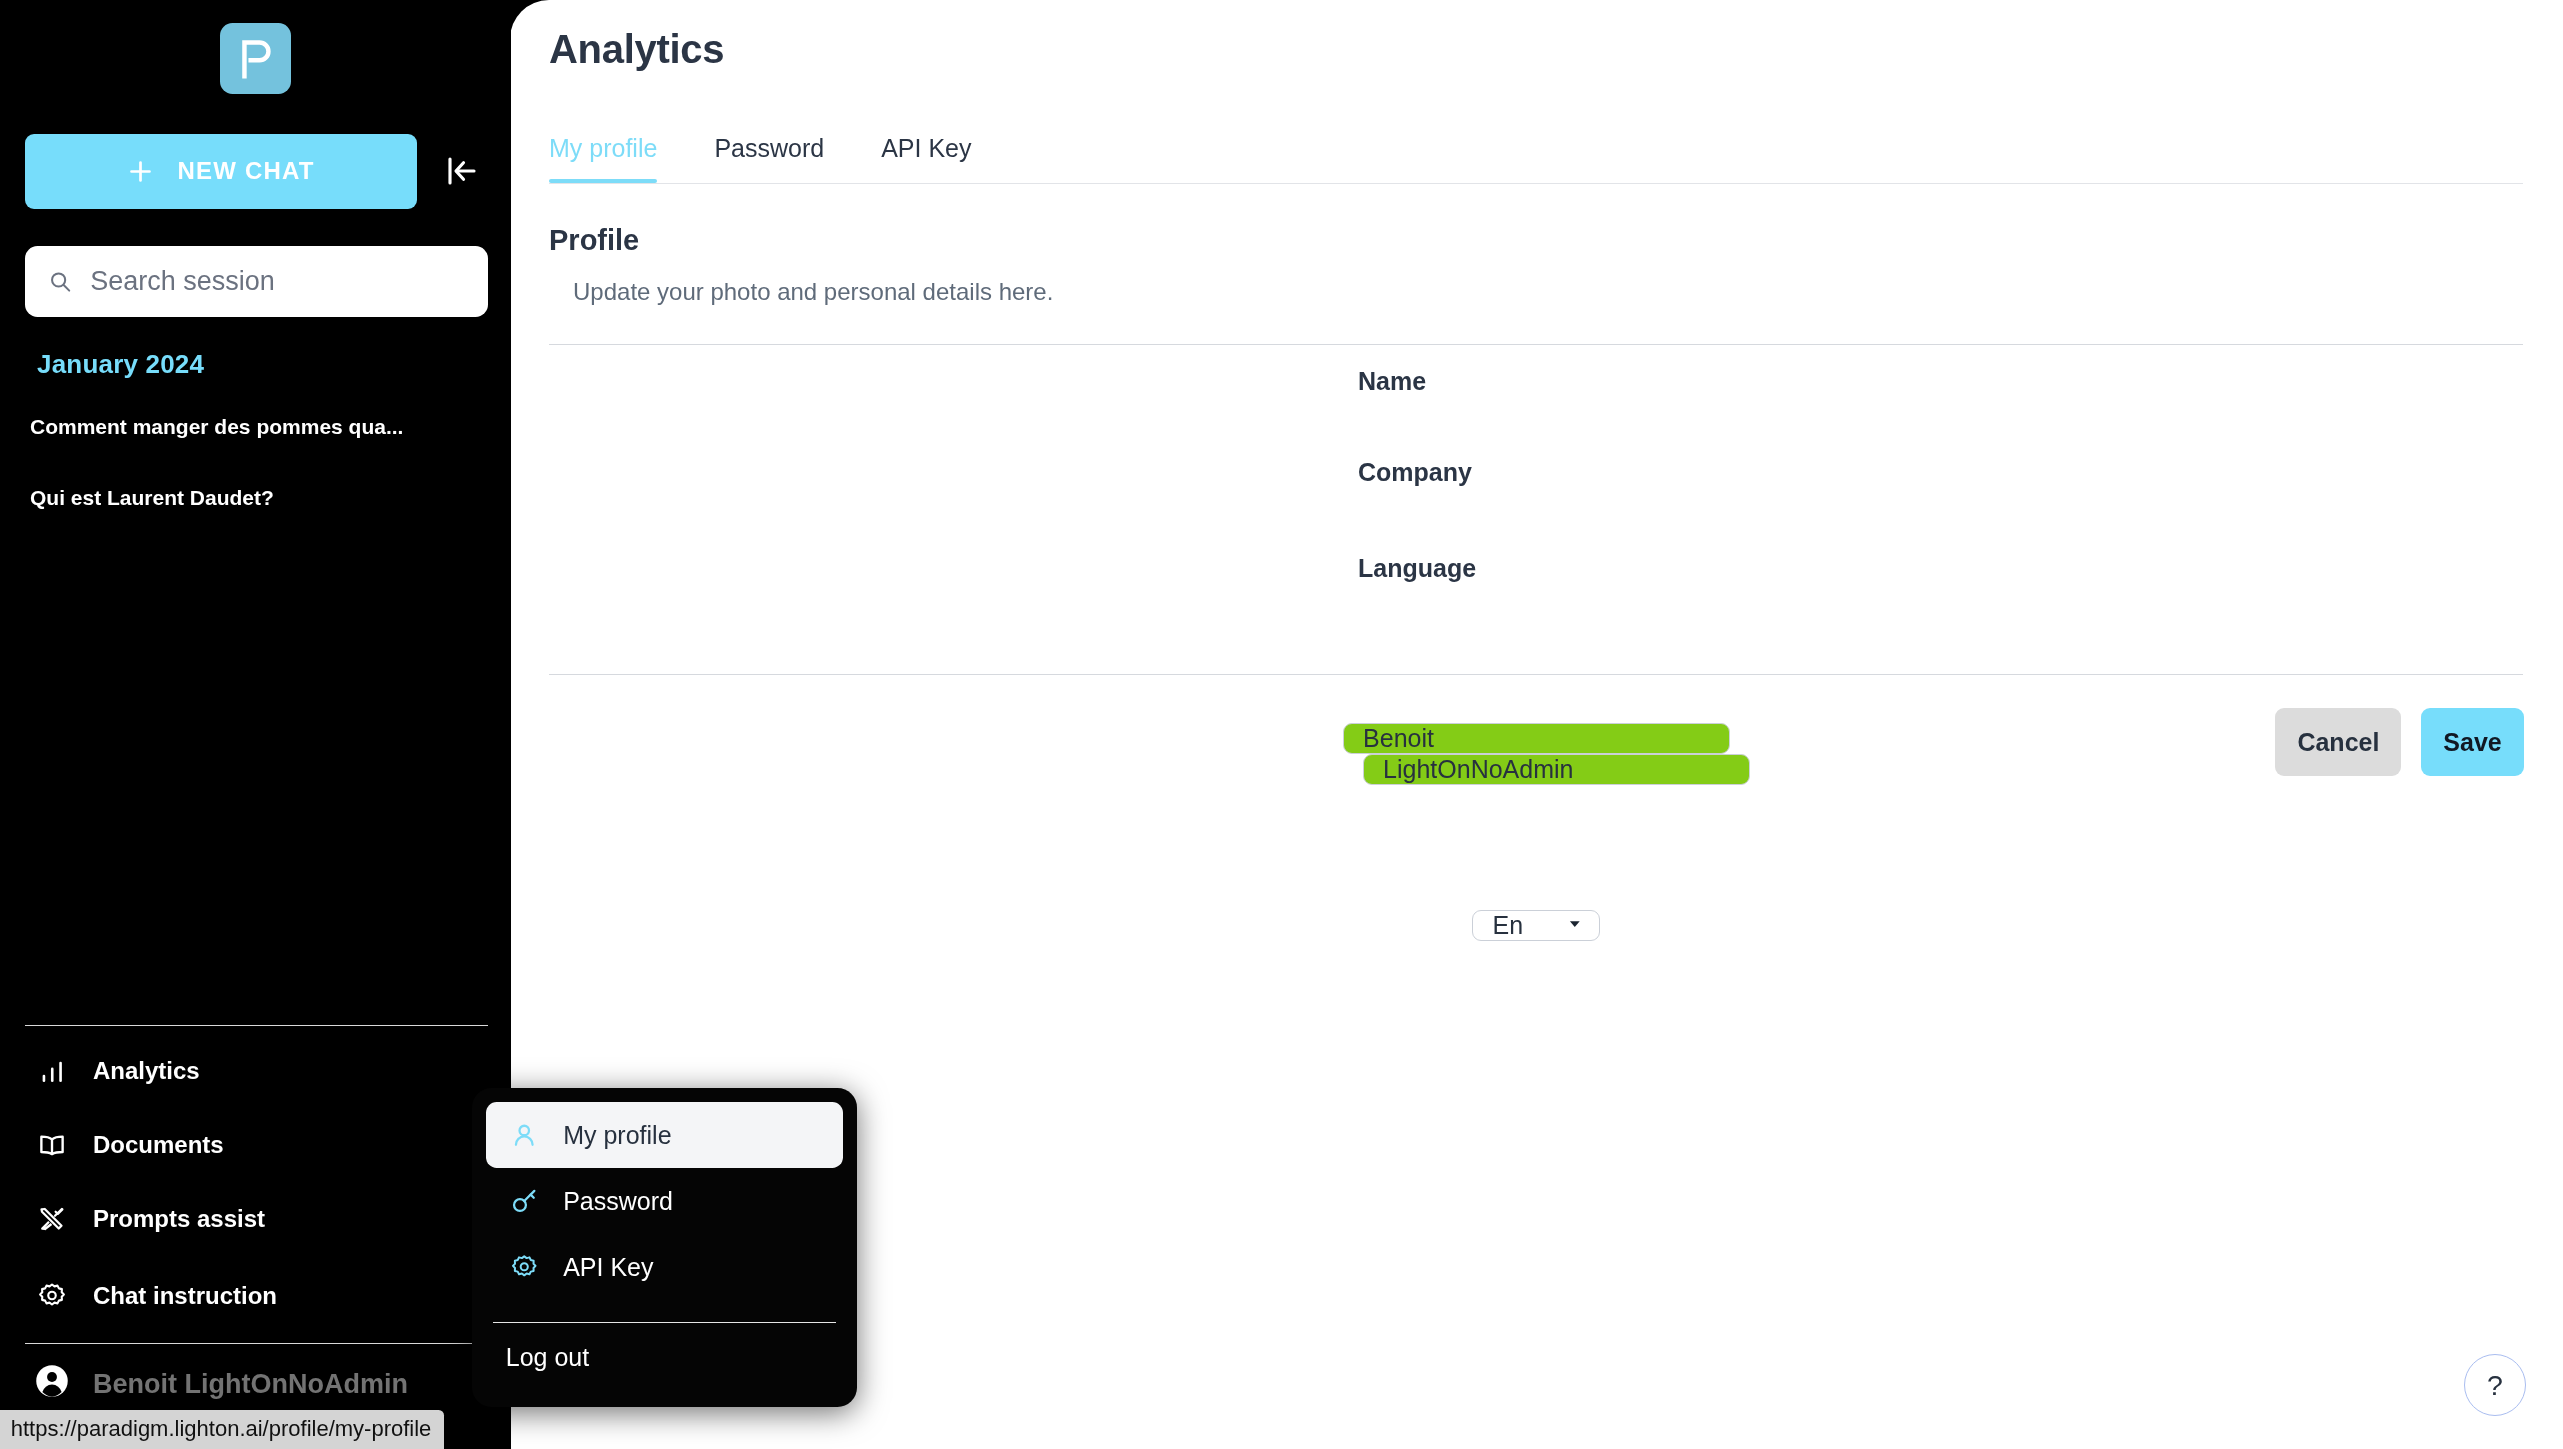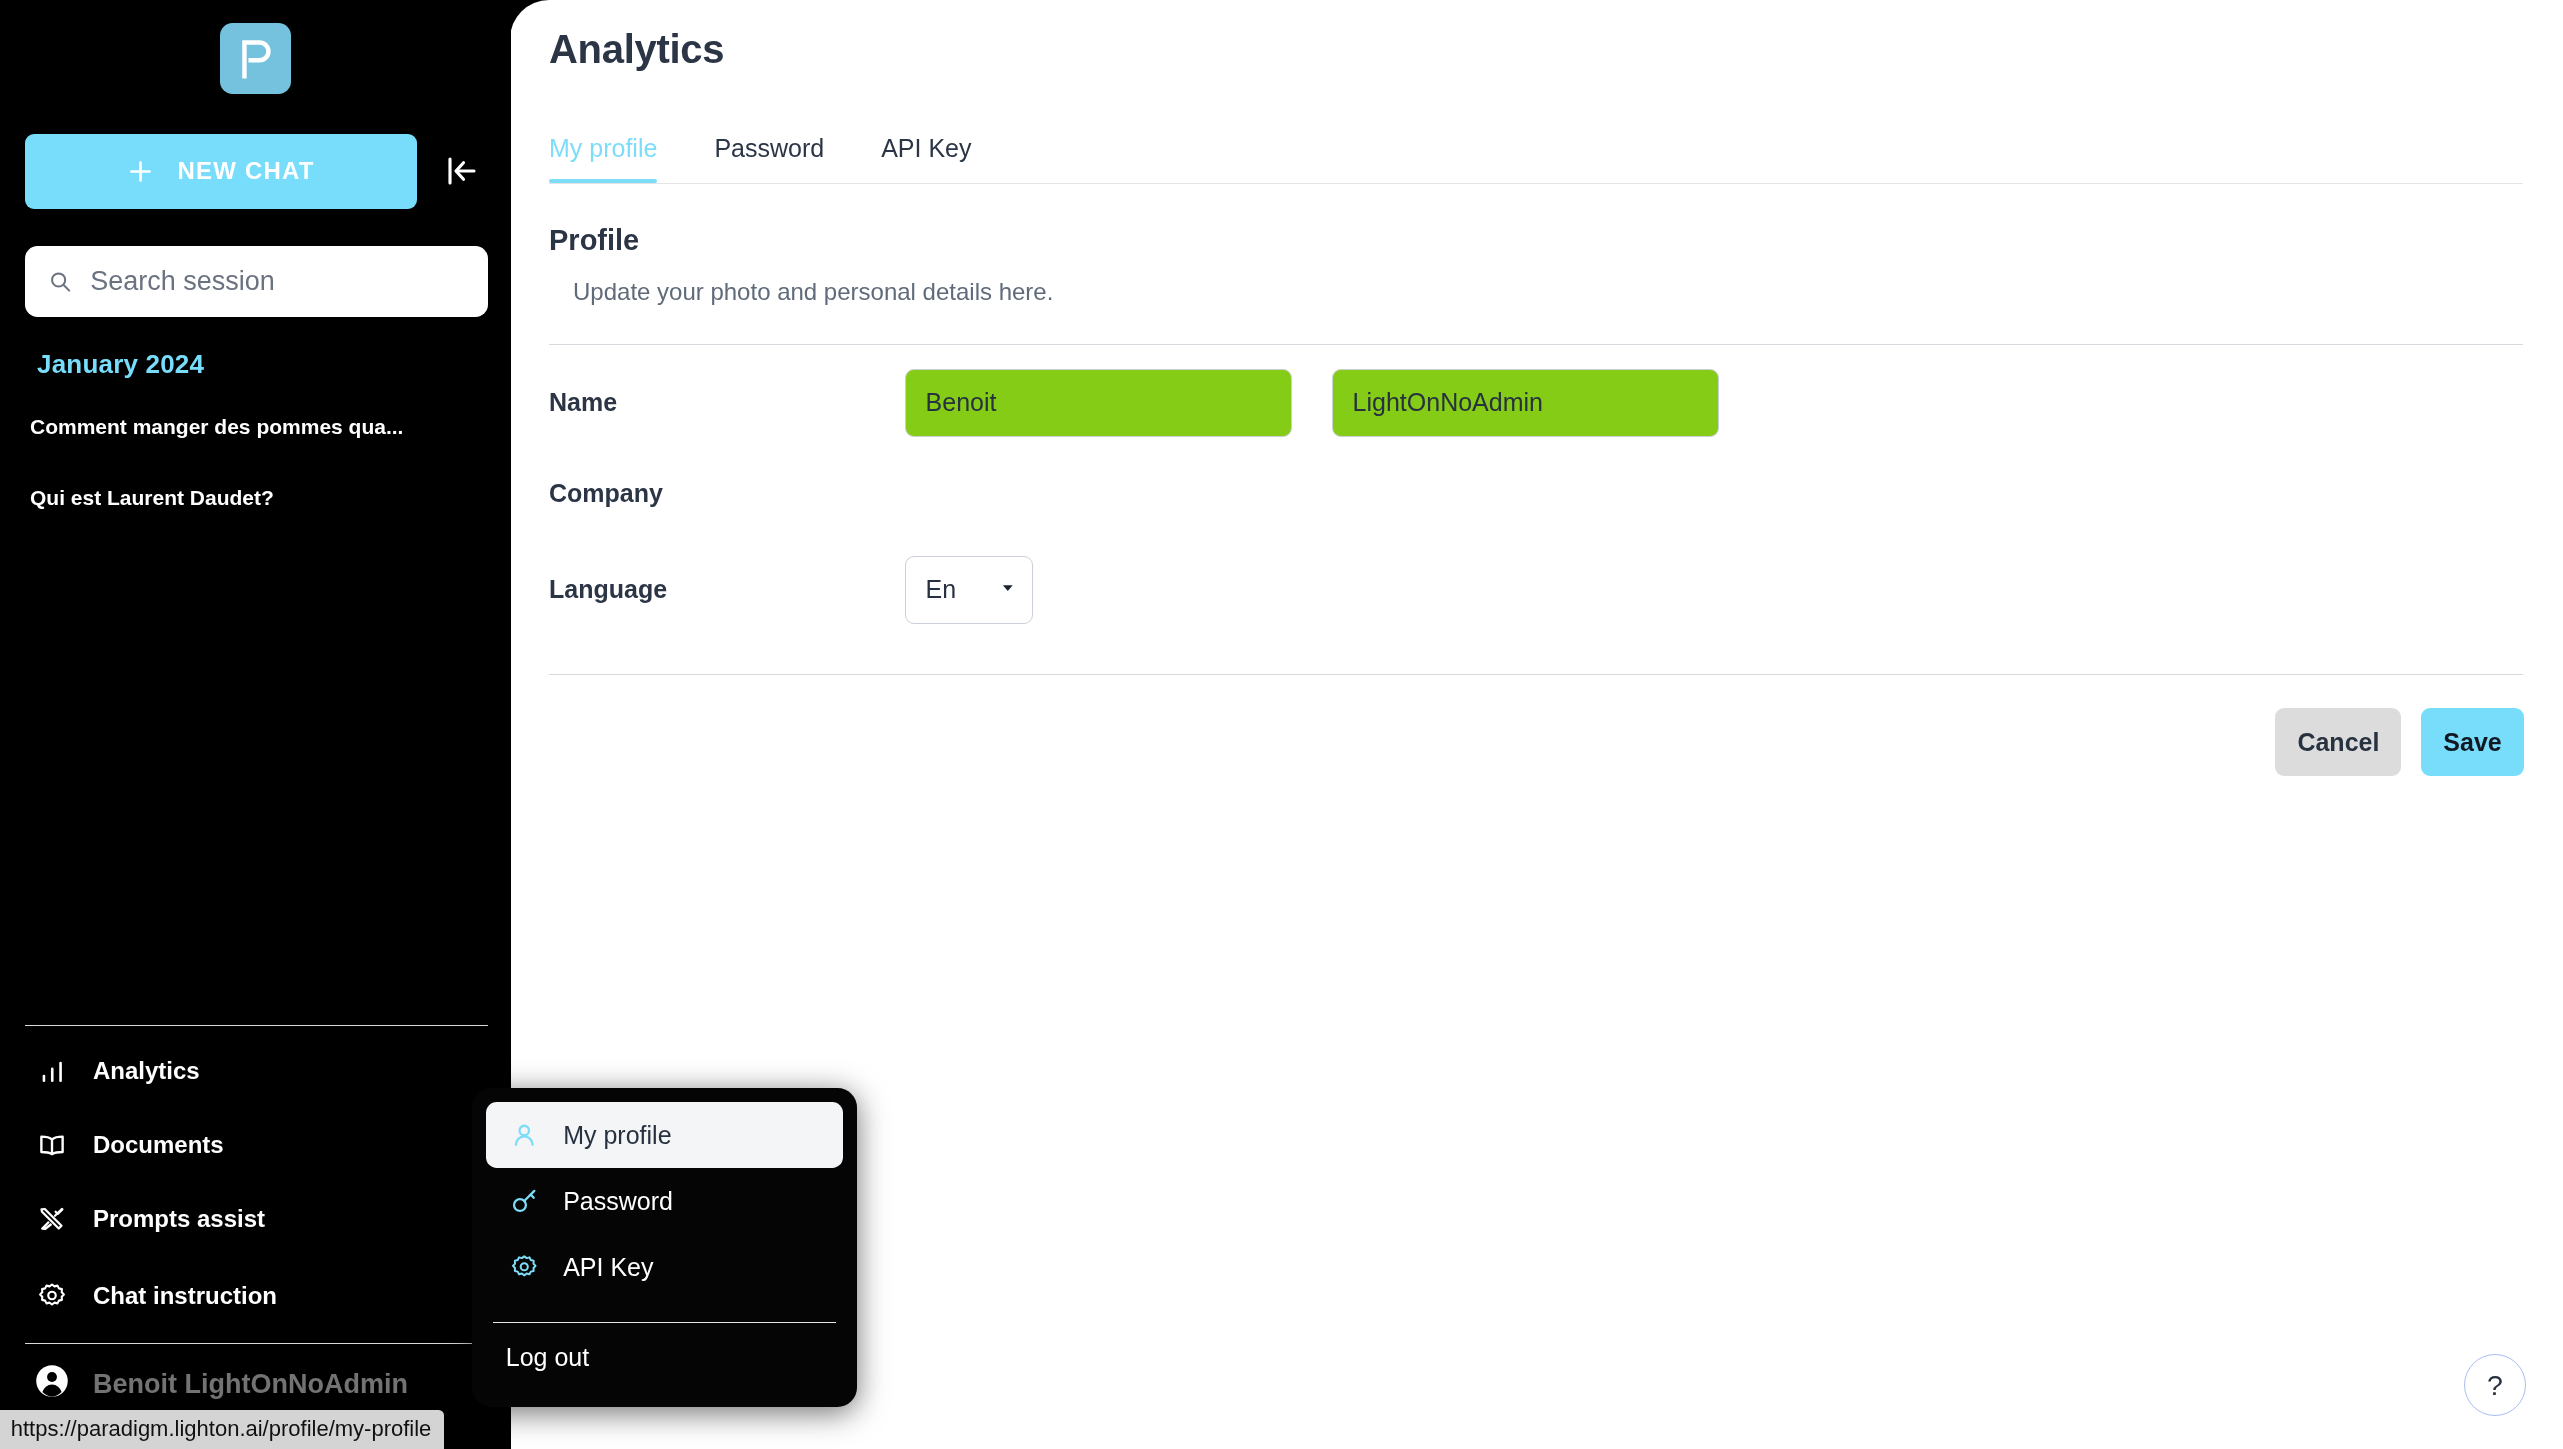--- a/index.html
+++ b/index.html
@@ -297,20 +297,21 @@
   }
   #hr-top    { top: 344px; }
   #hr-bottom { top: 674px; }
 
   .field-row {
     position: absolute;
     left: 39px;
     width: 1974px;
     display: flex;
     align-items: center;
+    flex-direction: column;
   }
   #row-name     { top: 367px; height: 71px; }
   #row-company  { top: 458px; height: 71px; }
   #row-language { top: 554px; height: 71px; }
 
   .field-label {
     width: 356px;
     font-size: 25px;
     font-weight: 700;
     color: #2b3545;

